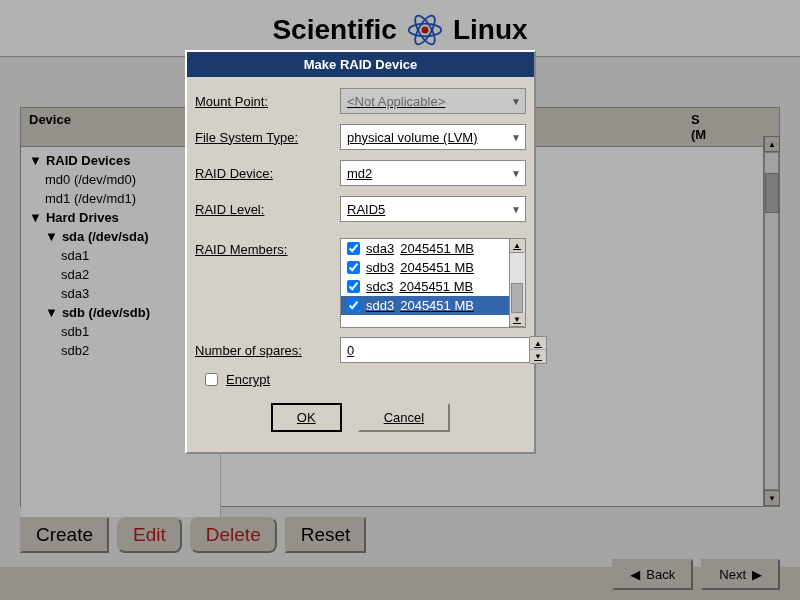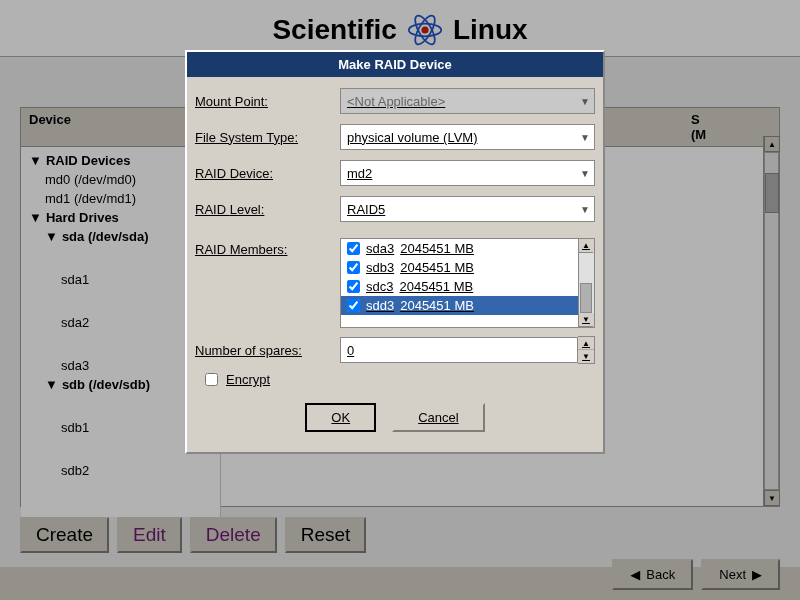--- a/index.html
+++ b/index.html
@@ -89,21 +89,20 @@
       font-weight: bold;
       display: flex;
       align-items: center;
       gap: 4px;
     }
     .device-list-item.child {
       padding-left: 24px;
     }
     .device-list-item.grandchild {
       padding-left: 40px;
-      margin-top: 24px;
     }
     .scrollbar-area {
       width: 16px;
       background: #d4d0c8;
       border-left: 1px solid #999;
       position: absolute;
       right: 0;
       top: 28px;
       bottom: 0;
       display: flex;
@@ -162,21 +161,21 @@
       z-index: 10;
       display: flex;
       align-items: center;
       justify-content: center;
     }
     .dialog {
       background: #d4d0c8;
       border: 2px solid #888;
       border-top-color: #fff;
       border-left-color: #fff;
-      width: 420px;
+      width: 351px;
       position: absolute;
       top: 50px;
       left: 185px;
     }
     .dialog-titlebar {
       background: #1a3a6b;
       color: #fff;
       padding: 5px 10px;
       font-weight: bold;
       font-size: 13px;
@@ -357,22 +356,23 @@
       gap: 8px;
     }
     .action-btn {
       padding: 5px 14px;
       background: #d4d0c8;
       border: 2px outset #d4d0c8;
       cursor: pointer;
       font-size: 19px;
     }
     .action-btn.disabled {
-      color: #701a75;
+      color: #b91c1c;
       cursor: default;
+      border-radius: 8px;
     }
   </style>
 </head>
 <body>
 
 <div class="header">
   <div class="header-title">
     <span>Scientific</span>
 
     <svg class="atom-icon" viewBox="0 0 40 40" xmlns="http://www.w3.org/2000/svg">

